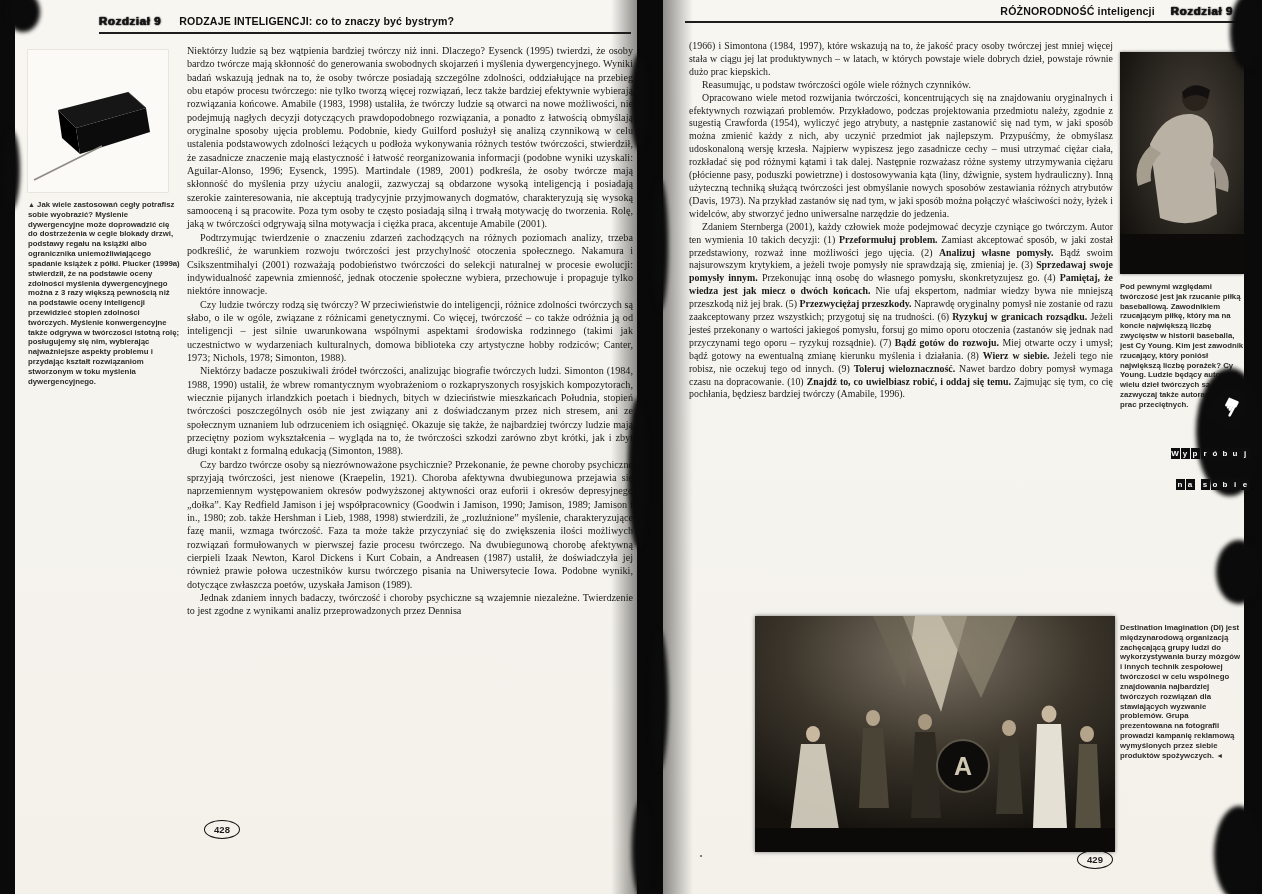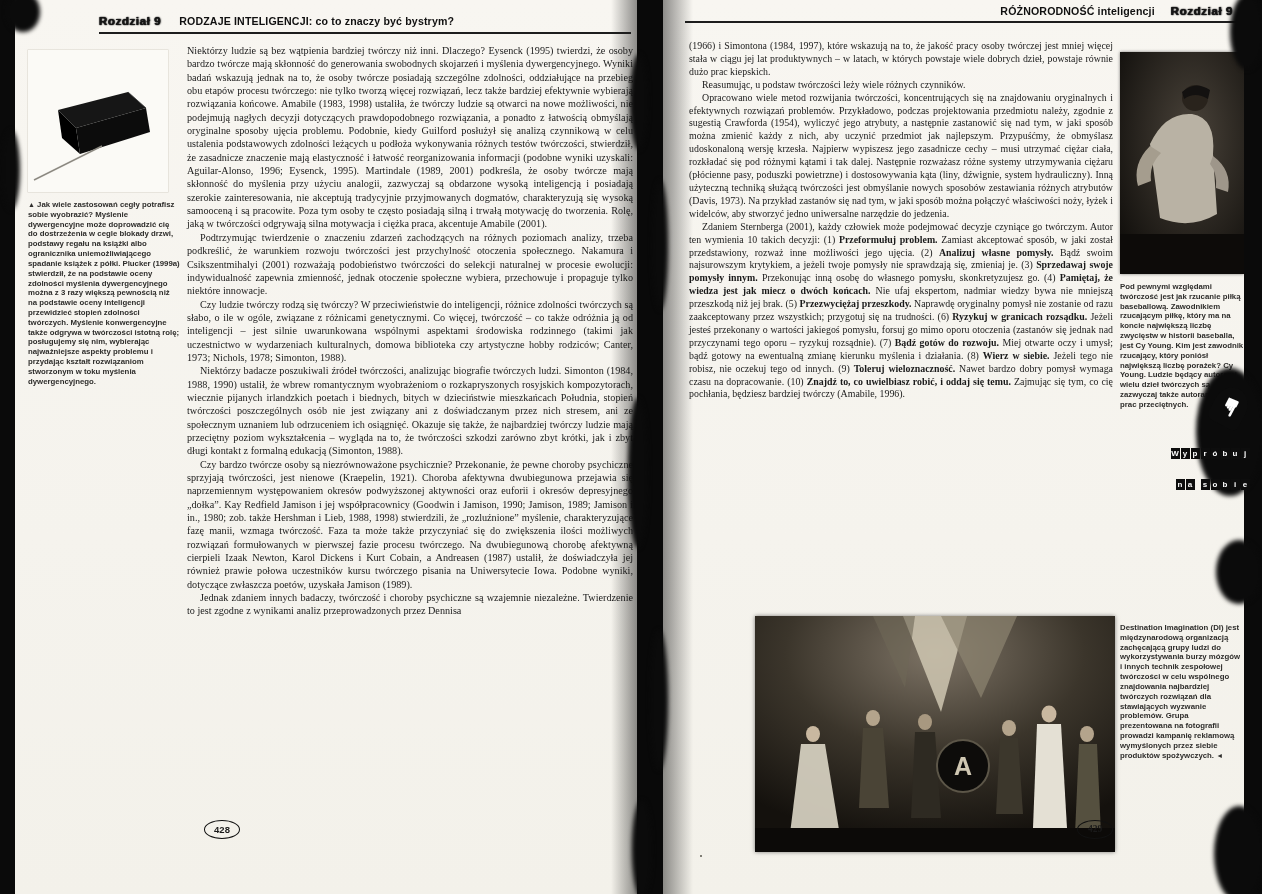--- a/index.html
+++ b/index.html
@@ -64,21 +64,21 @@
     border-radius:55% 20% 20% 55%;color:#fff;font-size:24px;transform:rotate(118deg);margin-bottom:4px;}
   .tiles{line-height:13px;white-space:nowrap;margin-top:16px;}
   .tile{display:inline-block;width:9px;height:11px;background:#0d0d0d;color:#fcfcfc;
     font-family:"Liberation Sans",sans-serif;font-weight:700;font-size:8px;line-height:11px;text-align:center;margin:0 .5px;}
   .tile-gap{display:inline-block;width:5px;}
 
   
   .pagenum{position:absolute;width:34px;height:17px;border:1.4px solid #111;border-radius:50%;
     font-family:"Liberation Sans",sans-serif;font-weight:700;font-size:9.5px;line-height:17px;text-align:center;z-index:2;}
   .pn-left{left:189px;top:820px;}
-  .pn-right{left:414px;top:820px;font-family:Liberation Serif, serif;}
+  .pn-right{left:414px;top:850px;}
 </style>
 </head>
 <body>
 
 <div class="spread">
 
   <section class="page page-left">
     <div class="hdr pl-header">
       <span class="chapter-smudge">Rozdział 9</span>
       <span class="running-title">RODZAJE INTELIGENCJI: co to znaczy być bystrym?</span>
@@ -116,21 +116,21 @@
 
   <section class="page page-right">
     <div class="hdr pr-header">
       <span class="running-title">RÓŻNORODNOŚĆ inteligencji</span>
       <span class="chapter-smudge">Rozdział 9</span>
     </div>
     <div class="rule pr-rule"></div>
 
     <main class="pr-main">
       <p>(1966) i Simontona (1984, 1997), które wskazują na to, że jakość pracy osoby twórczej jest mniej więcej stała w ciągu jej lat produktywnych – w latach, w których powstaje wiele dobrych dzieł, powstaje równie dużo prac kiepskich.</p>
-      <p>Reasumując, u podstaw twórczości leży wiele różnych czynników.</p>
+      <p>Reasumując, u podstaw twórczości ogóle wiele różnych czynników.</p>
       <p>Opracowano wiele metod rozwijania twórczości, koncentrujących się na znajdowaniu oryginalnych i efektywnych rozwiązań problemów. Przykładowo, podczas projektowania przedmiotu należy, zgodnie z sugestią Crawforda (1954), wyliczyć jego atrybuty, a następnie zastanowić się nad tym, w jaki sposób można zmienić każdy z nich, aby uczynić przedmiot jak najlepszym. Przypuśćmy, że obmyślasz udoskonaloną wersję krzesła. Najpierw wypiszesz jego zasadnicze cechy – musi utrzymać ciężar ciała, rozkładać się pod różnymi kątami i tak dalej. Następnie rozważasz różne systemy utrzymywania ciężaru (płócienne pasy, poduszki powietrzne) i dostosowywania kąta (liny, dźwignie, system hydrauliczny). Inną użyteczną techniką służącą twórczości jest obmyślanie nowych sposobów zestawiania różnych atrybutów (Davis, 1973). Na przykład zastanów się nad tym, w jaki sposób można połączyć właściwości noży, łyżek i widelców, aby stworzyć jedno uniwersalne narzędzie do jedzenia.</p>
       <p>Zdaniem Sternberga (2001), każdy człowiek może podejmować decyzje czyniące go twórczym. Autor ten wymienia 10 takich decyzji: (1) <b>Przeformułuj problem.</b> Zamiast akceptować sposób, w jaki został przedstawiony, rozważ inne możliwości jego ujęcia. (2) <b>Analizuj własne pomysły.</b> Bądź swoim najsurowszym krytykiem, a jeżeli twoje pomysły nie sprawdzają się, zmieniaj je. (3) <b>Sprzedawaj swoje pomysły innym.</b> Przekonując inną osobę do własnego pomysłu, skonkretyzujesz go. (4) <b>Pamiętaj, że wiedza jest jak miecz o dwóch końcach.</b> Nie ufaj ekspertom, nadmiar wiedzy bywa nie mniejszą przeszkodą niż jej brak. (5) <b>Przezwyciężaj przeszkody.</b> Naprawdę oryginalny pomysł nie zostanie od razu zaakceptowany przez wszystkich; przygotuj się na trudności. (6) <b>Ryzykuj w granicach rozsądku.</b> Jeżeli jesteś przekonany o wartości jakiegoś pomysłu, forsuj go mimo oporu otoczenia (zastanów się jednak nad przyczynami tego oporu – ryzykuj rozsądnie). (7) <b>Bądź gotów do rozwoju.</b> Miej otwarte oczy i umysł; bądź gotowy na ewentualną zmianę kierunku myślenia i działania. (8) <b>Wierz w siebie.</b> Jeżeli tego nie robisz, nie oczekuj tego od innych. (9) <b>Toleruj wieloznaczność.</b> Nawet bardzo dobry pomysł wymaga czasu na dopracowanie. (10) <b>Znajdź to, co uwielbiasz robić, i oddaj się temu.</b> Zajmując się tym, co cię pochłania, będziesz bardziej twórczy (Amabile, 1996).</p>
     </main>
 
     <figure class="theater-wrap">
       <svg width="360" height="236" viewBox="0 0 360 236">
         <defs>
           <radialGradient id="stageGlow" cx="50%" cy="16%" r="80%">
             <stop offset="0%" stop-color="#7d7365"></stop>
             <stop offset="52%" stop-color="#3b352b"></stop>

